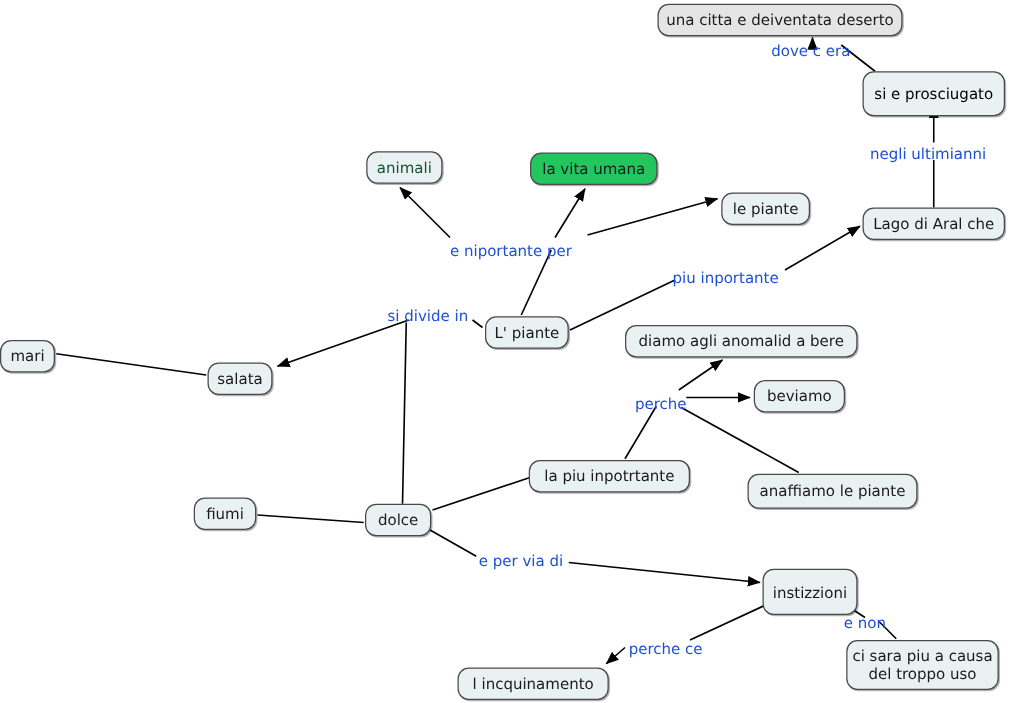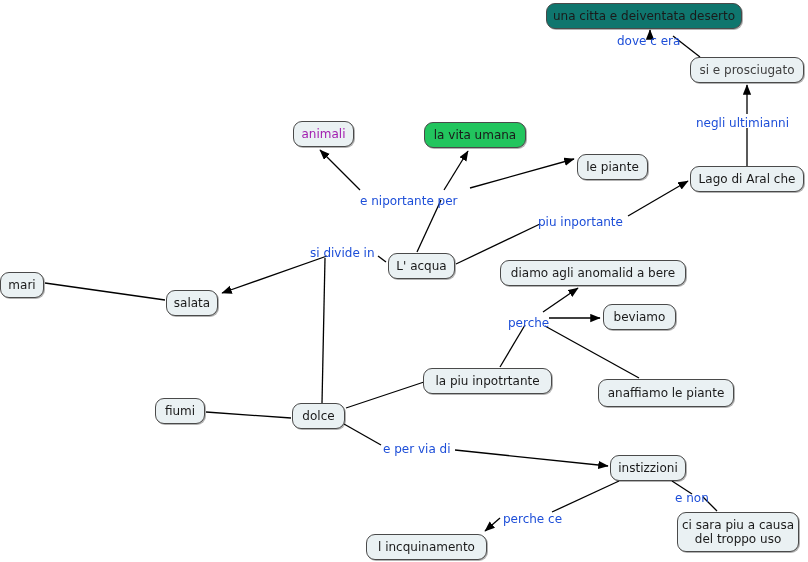--- a/index.html
+++ b/index.html
@@ -87,36 +87,36 @@
         <line x1="545" y1="326" x2="639" y2="378" stroke="#000000" stroke-width="1.3"></line>
         <line x1="344" y1="424" x2="381" y2="445" stroke="#000000" stroke-width="1.3"></line>
         <line x1="455" y1="450" x2="608" y2="466" stroke="#000000" stroke-width="1.3" marker-end="url(#arrowhead)"></line>
         <line x1="619" y1="481" x2="552" y2="512" stroke="#000000" stroke-width="1.3"></line>
         <line x1="500" y1="518" x2="485" y2="531" stroke="#000000" stroke-width="1.3" marker-end="url(#arrowhead)"></line>
         <line x1="672" y1="481" x2="692" y2="494" stroke="#000000" stroke-width="1.3"></line>
         <line x1="703" y1="497" x2="717" y2="511" stroke="#000000" stroke-width="1.3"></line>
       </g>
   </svg>
   <div id="nodes-group">
-      <div class="node" style="left: 546px; top: 3px; width: 196px; height: 26px; background: #0f766e; border-color: rgb(74, 74, 74); color: rgb(26, 26, 26);">una citta e deiventata deserto</div>
-      <div class="node" style="left: 690px; top: 57px; width: 114px; height: 26px; background: rgb(234, 241, 243); border-color: rgb(74, 74, 74); color: #404040;">si e prosciugato</div>
+      <div class="node" style="left: 526px; top: 3px; width: 196px; height: 26px; background: #e5e5e5; border-color: rgb(74, 74, 74); color: rgb(26, 26, 26);">una citta e deiventata deserto</div>
+      <div class="node" style="left: 690px; top: 57px; width: 114px; height: 36px; background: rgb(234, 241, 243); border-color: rgb(74, 74, 74); color: #000000;">si e prosciugato</div>
       <div class="node" style="left: 690px; top: 166px; width: 114px; height: 26px; background: rgb(234, 241, 243); border-color: rgb(74, 74, 74); color: rgb(26, 26, 26);">Lago di Aral che</div>
-      <div class="node" style="left: 293px; top: 121px; width: 61px; height: 26px; background: rgb(234, 241, 243); border-color: rgb(74, 74, 74); color: #a21caf;">animali</div>
+      <div class="node" style="left: 293px; top: 121px; width: 61px; height: 26px; background: rgb(234, 241, 243); border-color: rgb(74, 74, 74); color: #14532d;">animali</div>
       <div class="node" style="left: 424px; top: 122px; width: 102px; height: 26px; background: #22c55e; border-color: rgb(74, 74, 74); color: rgb(26, 26, 26);">la vita umana</div>
       <div class="node" style="left: 577px; top: 154px; width: 71px; height: 26px; background: rgb(234, 241, 243); border-color: rgb(74, 74, 74); color: rgb(26, 26, 26);">le piante</div>
-      <div class="node" style="left: 388px; top: 253px; width: 67px; height: 26px; background: rgb(234, 241, 243); border-color: rgb(74, 74, 74); color: rgb(26, 26, 26);">L' acqua</div>
+      <div class="node" style="left: 388px; top: 253px; width: 67px; height: 26px; background: rgb(234, 241, 243); border-color: rgb(74, 74, 74); color: rgb(26, 26, 26);">L' piante</div>
       <div class="node" style="left: 500px; top: 260px; width: 186px; height: 26px; background: rgb(234, 241, 243); border-color: rgb(74, 74, 74); color: rgb(26, 26, 26);">diamo agli anomalid a bere</div>
       <div class="node" style="left: 603px; top: 304px; width: 73px; height: 26px; background: rgb(234, 241, 243); border-color: rgb(74, 74, 74); color: rgb(26, 26, 26);">beviamo</div>
       <div class="node" style="left: 598px; top: 379px; width: 136px; height: 28px; background: rgb(234, 241, 243); border-color: rgb(74, 74, 74); color: rgb(26, 26, 26);">anaffiamo le piante</div>
       <div class="node" style="left: 423px; top: 368px; width: 129px; height: 26px; background: rgb(234, 241, 243); border-color: rgb(74, 74, 74); color: rgb(26, 26, 26); text-align: center;">la piu inpotrtante</div>
       <div class="node" style="left: 0px; top: 272px; width: 44px; height: 26px; background: rgb(234, 241, 243); border-color: rgb(74, 74, 74); color: rgb(26, 26, 26);">mari</div>
       <div class="node" style="left: 166px; top: 290px; width: 52px; height: 26px; background: rgb(234, 241, 243); border-color: rgb(74, 74, 74); color: rgb(26, 26, 26);">salata</div>
       <div class="node" style="left: 155px; top: 398px; width: 50px; height: 26px; background: rgb(234, 241, 243); border-color: rgb(74, 74, 74); color: rgb(26, 26, 26);">fiumi</div>
       <div class="node" style="left: 292px; top: 403px; width: 53px; height: 26px; background: rgb(234, 241, 243); border-color: rgb(74, 74, 74); color: rgb(26, 26, 26);">dolce</div>
-      <div class="node" style="left: 610px; top: 455px; width: 76px; height: 26px; background: rgb(234, 241, 243); border-color: rgb(74, 74, 74); color: rgb(26, 26, 26);">instizzioni</div>
+      <div class="node" style="left: 610px; top: 455px; width: 76px; height: 37px; background: rgb(234, 241, 243); border-color: rgb(74, 74, 74); color: rgb(26, 26, 26);">instizzioni</div>
       <div class="node" style="left: 677px; top: 512px; width: 122px; height: 40px; background: rgb(234, 241, 243); border-color: rgb(74, 74, 74); color: rgb(26, 26, 26);">ci sara piu a causa
 del troppo uso</div>
       <div class="node" style="left: 366px; top: 534px; width: 121px; height: 26px; background: rgb(234, 241, 243); border-color: rgb(74, 74, 74); color: rgb(26, 26, 26);">l incquinamento</div>
     </div>
   <div id="labels-group">
       <div class="link-label" style="left: 617px; top: 34px;">dove c era</div>
       <div class="link-label" style="left: 696px; top: 116px;">negli ultimianni</div>
       <div class="link-label" style="left: 360px; top: 194px;">e niportante per</div>
       <div class="link-label" style="left: 538px; top: 215px;">piu inportante</div>
       <div class="link-label" style="left: 310px; top: 246px;">si divide in</div>

